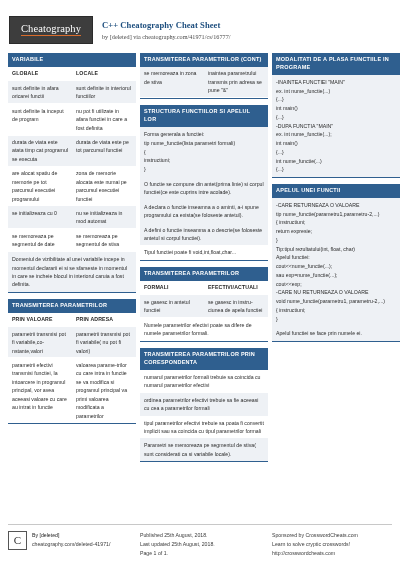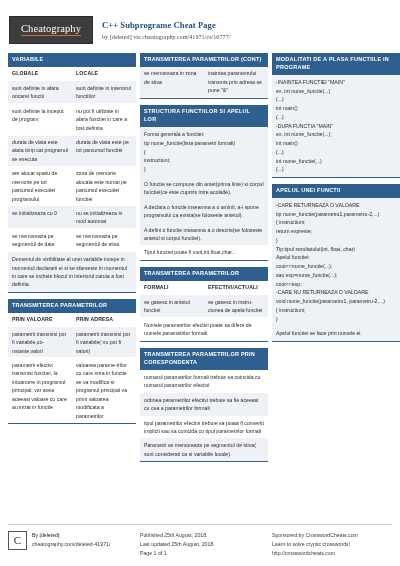--- a/index.html
+++ b/index.html
@@ -94,21 +94,21 @@
 </head>
 <body>
 
 <div class="page">
 
   <div class="header">
     <div class="logo-box">
       <span class="logo-text">Cheatography</span>
     </div>
     <div class="title-wrap">
-      <div class="sheet-title">C++ Subprograme Cheat Page</div>
+      <div class="sheet-title">C++ Cheatography Cheat Sheet</div>
       <div class="sheet-by">by [deleted] via cheatography.com/41971/cs/16777/</div>
     </div>
   </div>
 
   <div class="columns">
       <div class="col">
         <div class="card">
           <div class="card-head">VARIABILE</div>
           <div class="card-body">
             <div class="row plain">

